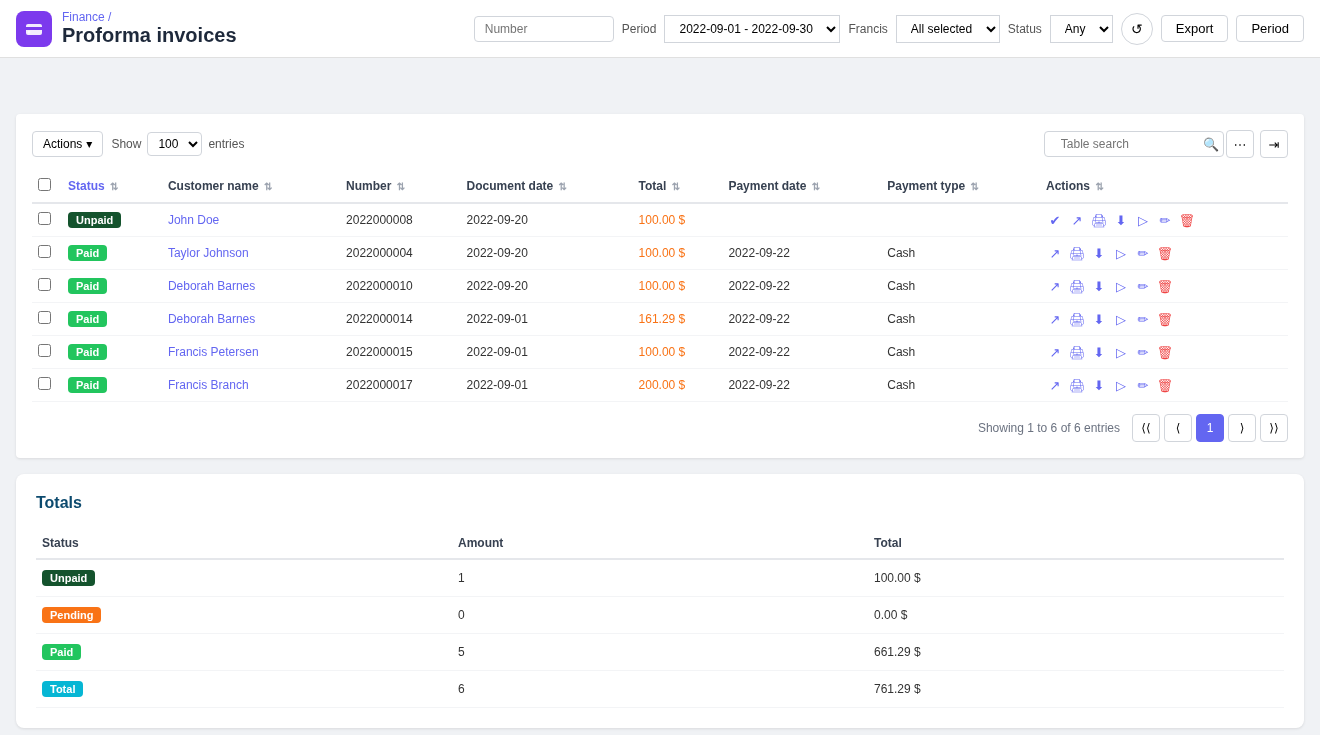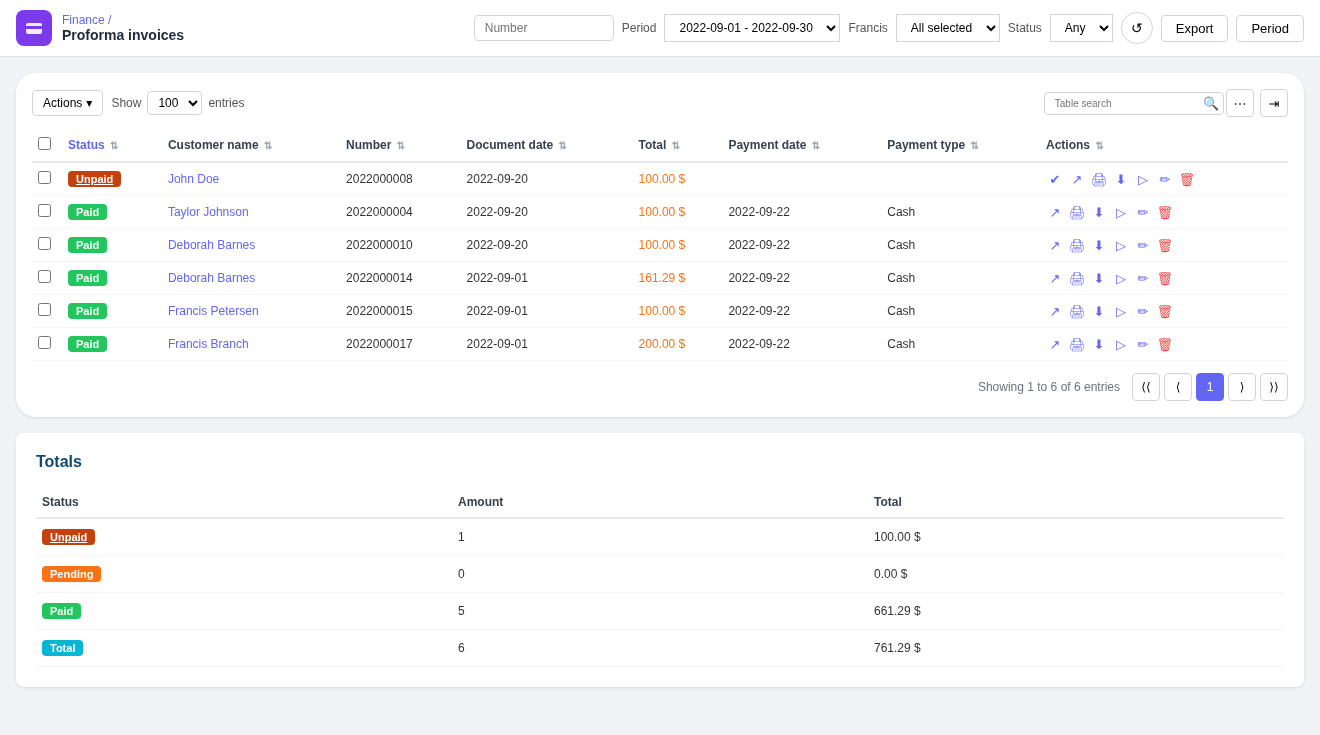--- a/index.html
+++ b/index.html
@@ -24,21 +24,21 @@
     .logo-icon {
       width: 36px; height: 36px;
       background: #7c3aed;
       border-radius: 8px;
       display: flex; align-items: center; justify-content: center;
       color: white; font-size: 18px;
     }
 
     .title-area { display: flex; flex-direction: column; }
     .breadcrumb { font-size: 12px; color: #6366f1; }
-    .page-title { font-size: 14px; font-weight: bold; color: #1e293b; }
+    .page-title { font-size: 20px; font-weight: bold; color: #1e293b; }
 
     .filter-area {
       display: flex; align-items: center; gap: 8px; flex: 1; flex-wrap: wrap; justify-content: flex-end;
     }
 
     .filter-input {
       border: 1px solid #d1d5db;
       border-radius: 4px;
       padding: 5px 10px;
       font-size: 12px;
@@ -84,24 +84,25 @@
       cursor: pointer;
       font-size: 13px;
     }
 
     .main-content {
       padding: 16px;
     }
 
     .table-card {
       background: white;
-      border-radius: 20px;
+      border-radius: 4px;
       padding: 16px;
       margin-bottom: 16px;
       box-shadow: 0 1px 3px rgba(0,0,0,0.1);
+      margin-top: 40px;
     }
 
     .table-controls {
       display: flex;
       align-items: center;
       justify-content: space-between;
       margin-bottom: 12px;
     }
 
     .table-controls-left {
@@ -130,22 +131,22 @@
       background: white;
     }
 
     .table-controls-right {
       display: flex; align-items: center; gap: 6px;
     }
 
     .search-box {
       border: 1px solid #d1d5db;
       border-radius: 4px;
-      padding: 5px 10px;
-      font-size: 10px;
+      padding: 5px 16px;
+      font-size: 12px;
       width: 180px;
       color: #9ca3af;
     }
 
     .btn-icon-sm {
       width: 28px; height: 28px;
       border: 1px solid #d1d5db;
       border-radius: 4px;
       background: white;
       cursor: pointer;
@@ -190,21 +191,21 @@
 
     .status-badge {
       display: inline-block;
       padding: 2px 8px;
       border-radius: 4px;
       font-size: 11px;
       font-weight: bold;
       color: white;
     }
 
-    .status-unpaid { background: #c2410c; text-decoration: underline; }
+    .status-unpaid { background: #14532d; }
     .status-paid { background: #22c55e; }
     .status-pending { background: #f97316; }
     .status-total { background: #06b6d4; }
 
     .customer-link {
       color: #6366f1;
       text-decoration: none;
       cursor: pointer;
     }
 

